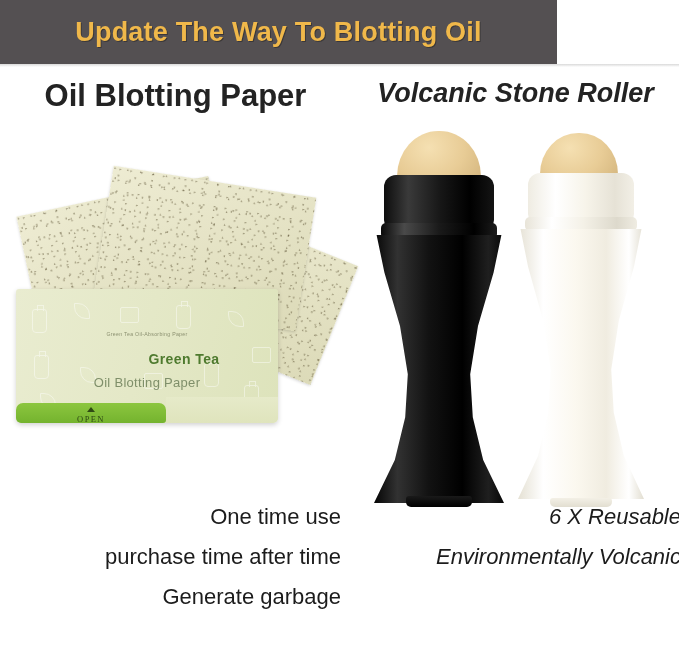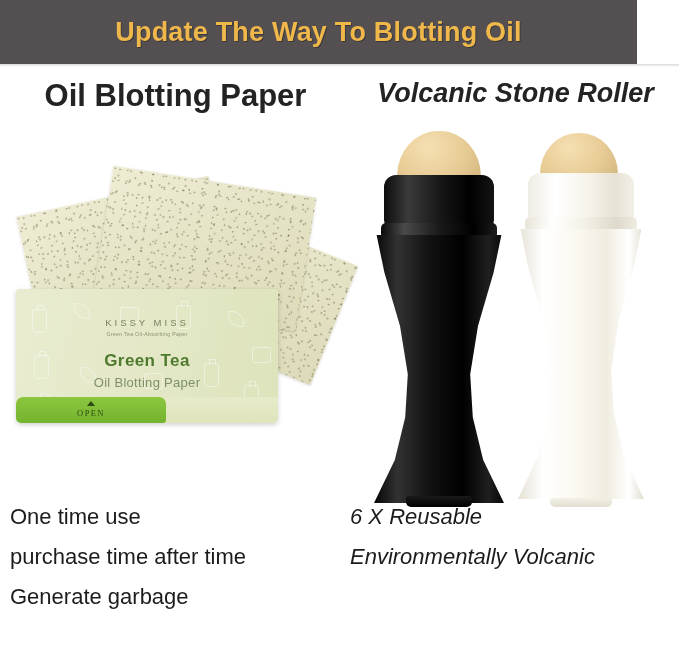--- a/index.html
+++ b/index.html
@@ -12,21 +12,21 @@
     height: 651px;
     overflow: hidden;
     font-family: "Liberation Sans", sans-serif;
     position: relative;
   }
 
   
   .banner {
     position: absolute;
     left: 0; top: 0;
-    width: 637px;
+    width: 557px;
     height: 64px;
     background: #545052;
     display: flex;
     align-items: center;
     justify-content: center;
   }
   .banner-title {
     color: #f0b84a;
     font-size: 27px;
     font-weight: bold;
@@ -157,38 +157,39 @@
     text-align: center;
     font-size: 5.2px;
     letter-spacing: 0.3px;
     color: #8b9070;
   }
   .pack-title {
     position: absolute;
     left: 0; top: 62px;
     width: 262px;
     text-align: center;
-    font-size: 17px;
+    font-size: 14px;
     font-weight: bold;
     color: #4e7a2e;
     letter-spacing: 0.4px;
+    padding-left: 37px;
   }
   .pack-subtitle {
     position: absolute;
     left: 0; top: 86px;
     width: 262px;
     text-align: center;
     font-size: 13px;
     color: #7f8f6a;
     letter-spacing: 0.3px;
   }
   .pack-tab {
     position: absolute;
     left: 0; bottom: 0;
-    width: 150px; height: 26px;
+    width: 150px; height: 20px;
     background: linear-gradient(#8cc63f, #74b32e);
     border-radius: 7px 7px 3px 3px;
   }
   .pack-tab-arrow {
     position: absolute;
     left: 71px; top: 4px;
     width: 0; height: 0;
     border-left: 4px solid transparent;
     border-right: 4px solid transparent;
     border-bottom: 5px solid #2f4a14;
@@ -290,21 +291,21 @@
     background: linear-gradient(#f3f0e6, #e2ded1);
   }
 
   
   .bullets {
     position: absolute;
     left: 0; top: 430px;
     width: 339px;
   }
   .bullet {
-    text-align: left;
+    text-align: right;
     font-size: 22px;
     color: #1c1c1c;
     line-height: 1.0;
     padding: 9px 4px;
     white-space: nowrap;
   }
   .col-right .bullet { font-size: 22px; }
 </style>
 </head>
 <body>
@@ -333,21 +334,20 @@
           <div class="wm leaf" style="left:212px; top:22px;"></div>
           <div class="wm jar" style="left:236px; top:58px;"></div>
           <div class="wm bottle" style="left:18px;  top:66px;"></div>
           <div class="wm leaf" style="left:64px;  top:78px;"></div>
           <div class="wm bottle" style="left:188px; top:74px;"></div>
           <div class="wm jar" style="left:128px; top:84px;"></div>
           <div class="wm leaf" style="left:24px;  top:104px;"></div>
           <div class="wm bottle" style="left:228px; top:96px;"></div>
         </div>
 
-        <div class="pack-brand">KISSY MISS</div>
         <div class="pack-brand-sub">Green Tea Oil-Absorbing Paper</div>
         <div class="pack-title">Green Tea</div>
         <div class="pack-subtitle">Oil Blotting Paper</div>
 
         <div class="pack-strip"></div>
         <div class="pack-tab">
           <div class="pack-tab-arrow"></div>
           <div class="pack-tab-label">OPEN</div>
         </div>
       </div>

